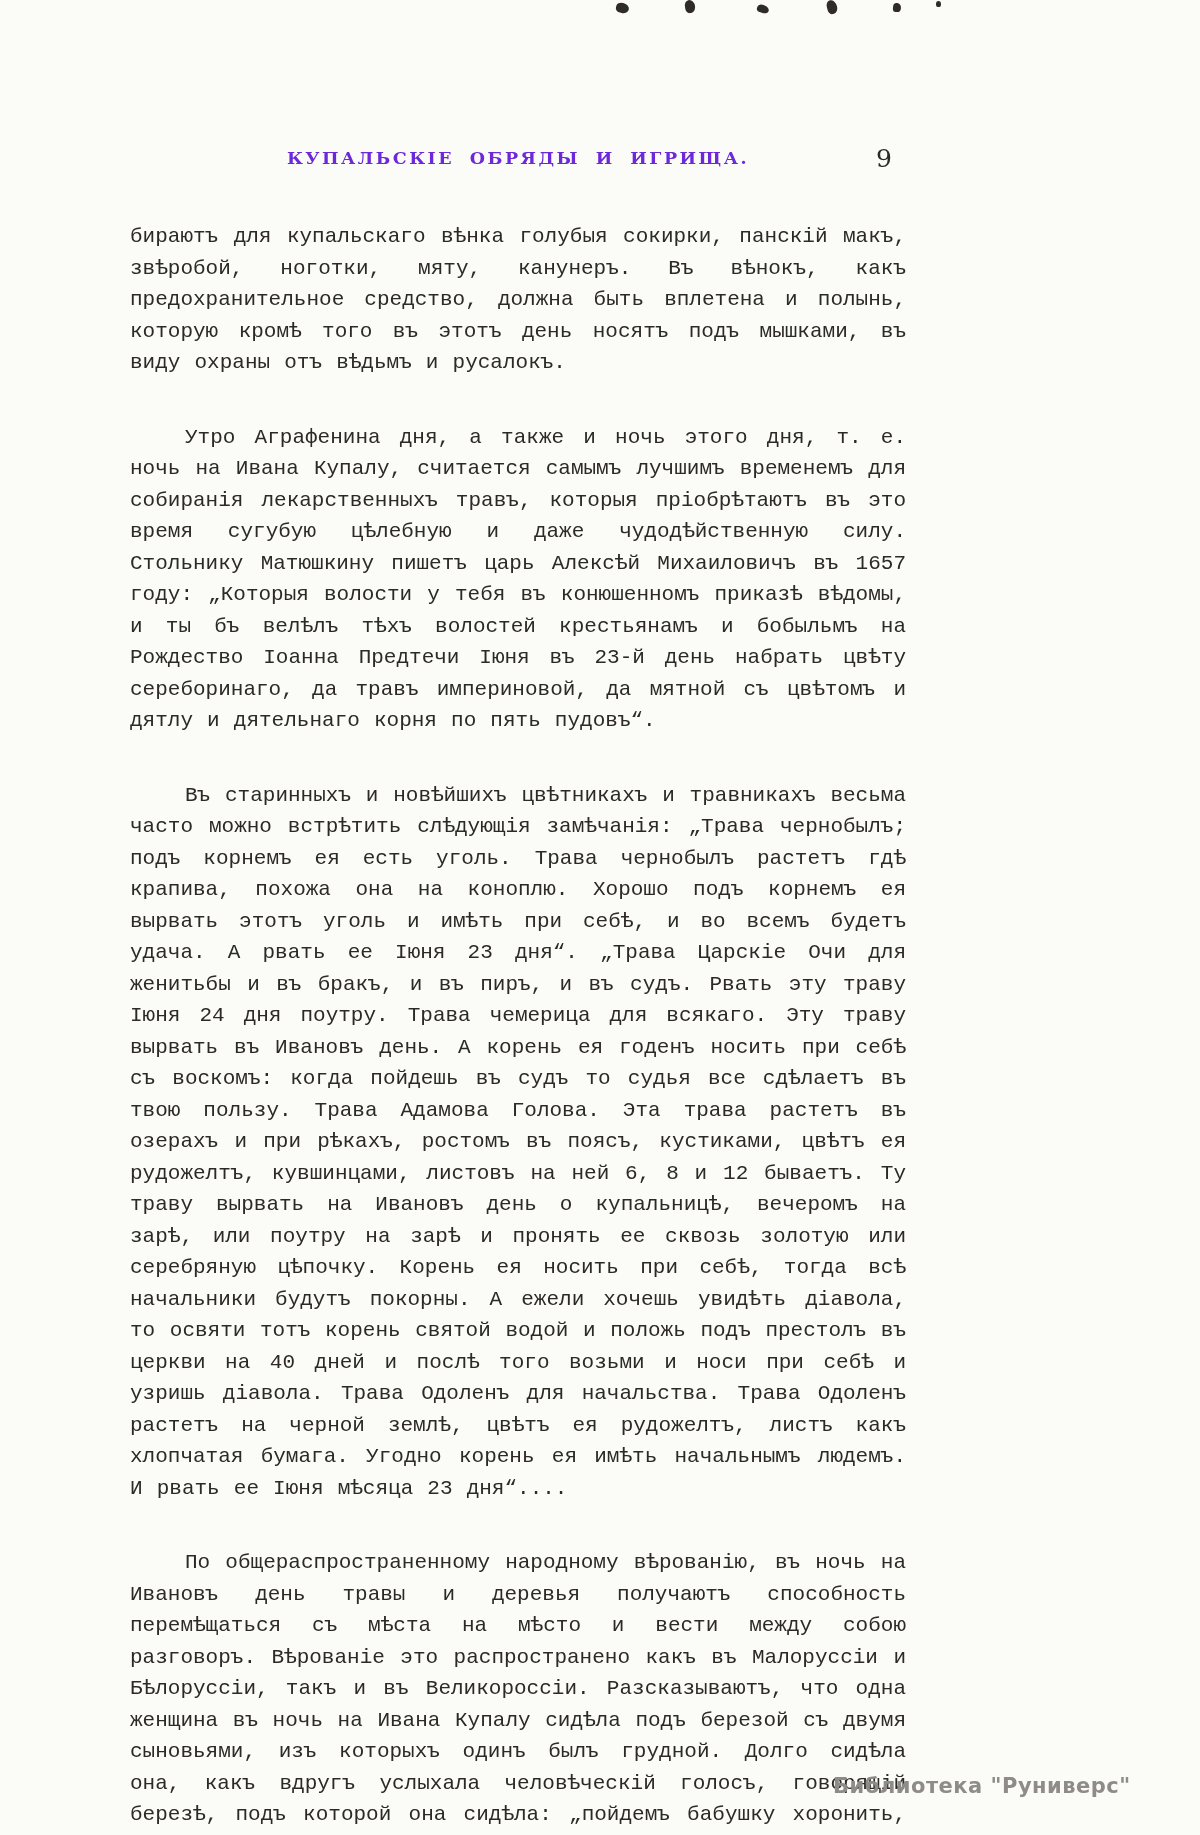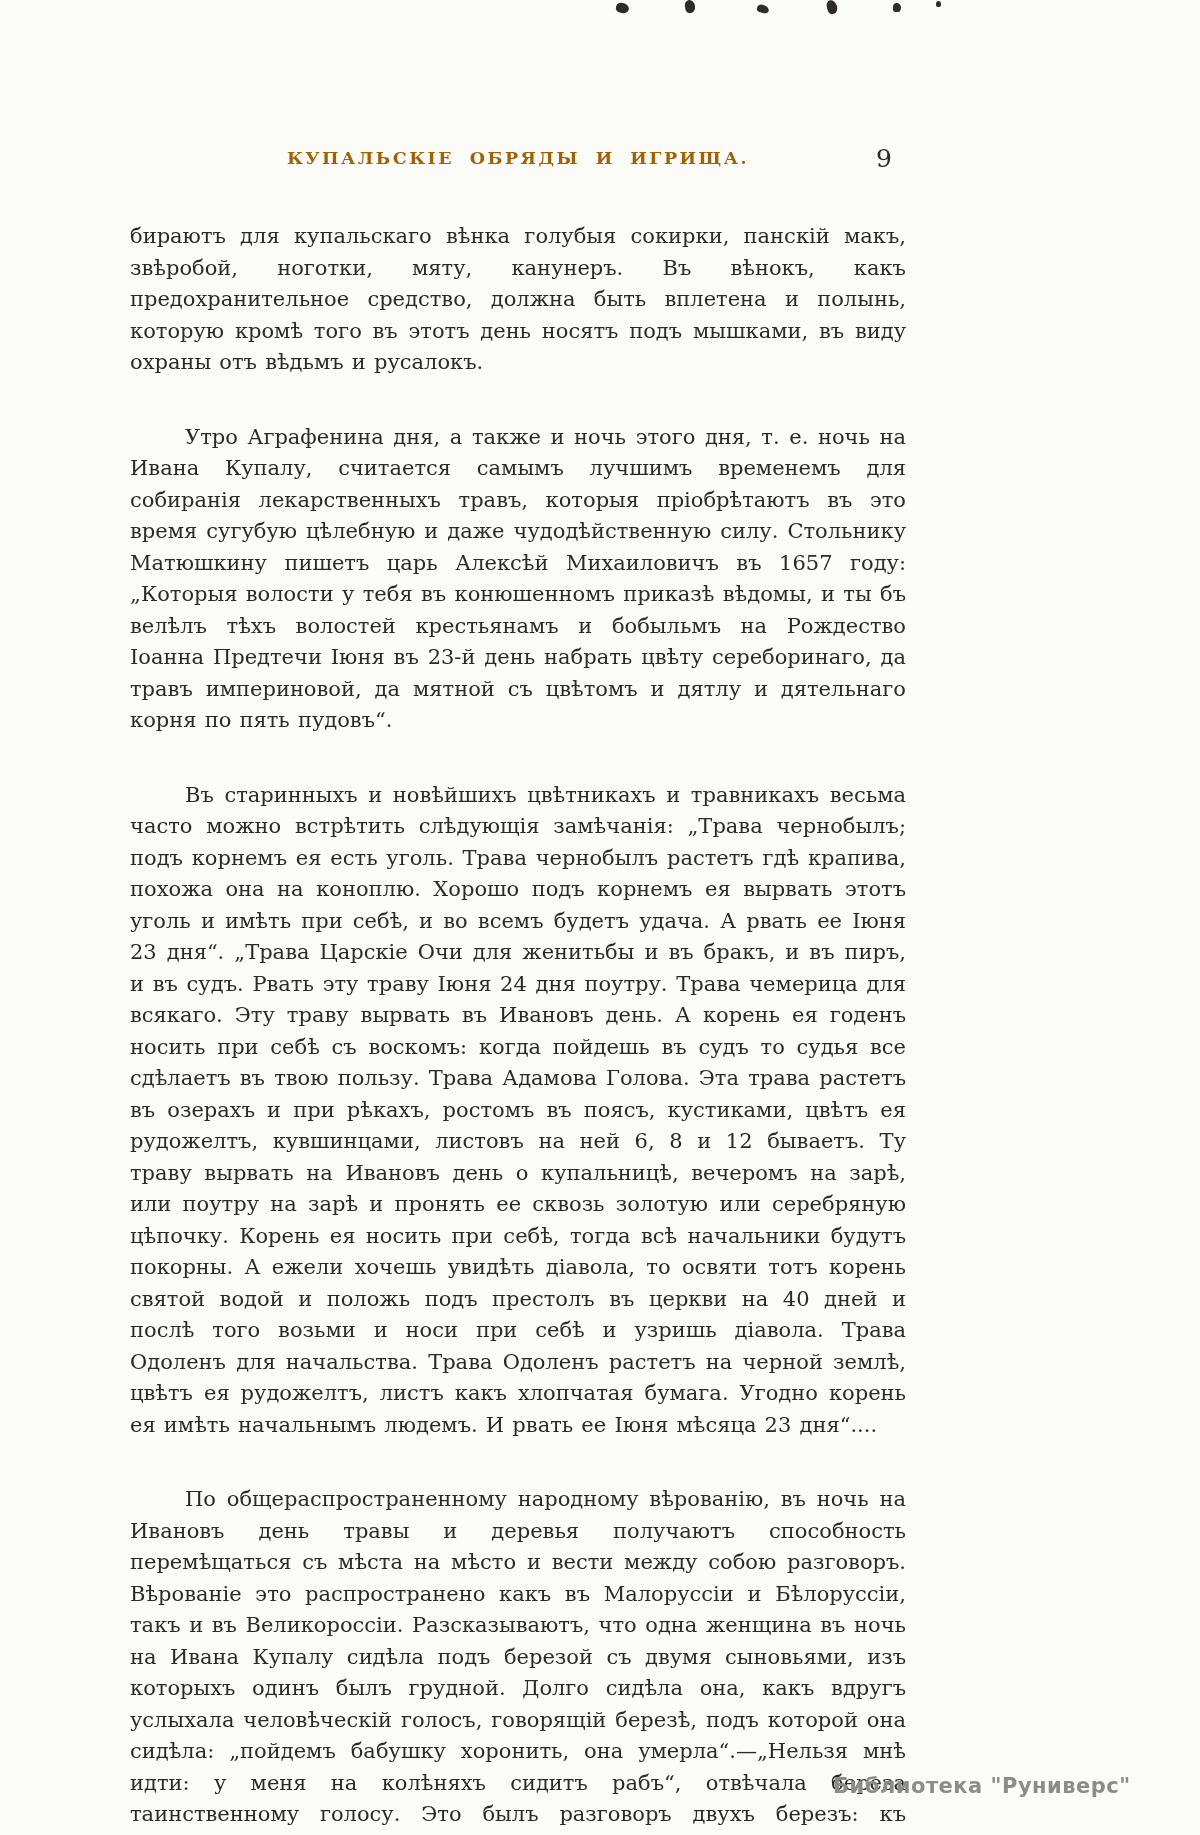--- a/index.html
+++ b/index.html
@@ -41,21 +41,21 @@
     width: 776px;
     height: 30px;
   }
   .head-title {
     display: block;
     text-align: center;
     font-size: 17.5px;
     font-weight: bold;
     letter-spacing: 2.5px;
     word-spacing: 7px;
-    color: #a16207;
+    color: #6d28d9;
   }
   .page-number {
     position: absolute;
     right: 14px;
     top: -4px;
     font-size: 25px;
     color: #2d2a26;
   }
 
   .text-block {
@@ -65,20 +65,21 @@
     width: 776px;
     font-size: 21px;
     line-height: 31.5px;
     text-align: justify;
     word-spacing: 1.5px;
     color: #2d2a26;
   }
   .para {
     margin: 0;
     text-indent: 55px;
+    font-family: Liberation Mono, monospace;
   }
   .para + .para { margin-top: 43px; }
   .para.no-indent { text-indent: 0; }
 
   .watermark {
     position: absolute;
     left: 833px;
     top: 1774px;
     font-family: "DejaVu Sans", sans-serif;
     font-weight: bold;

